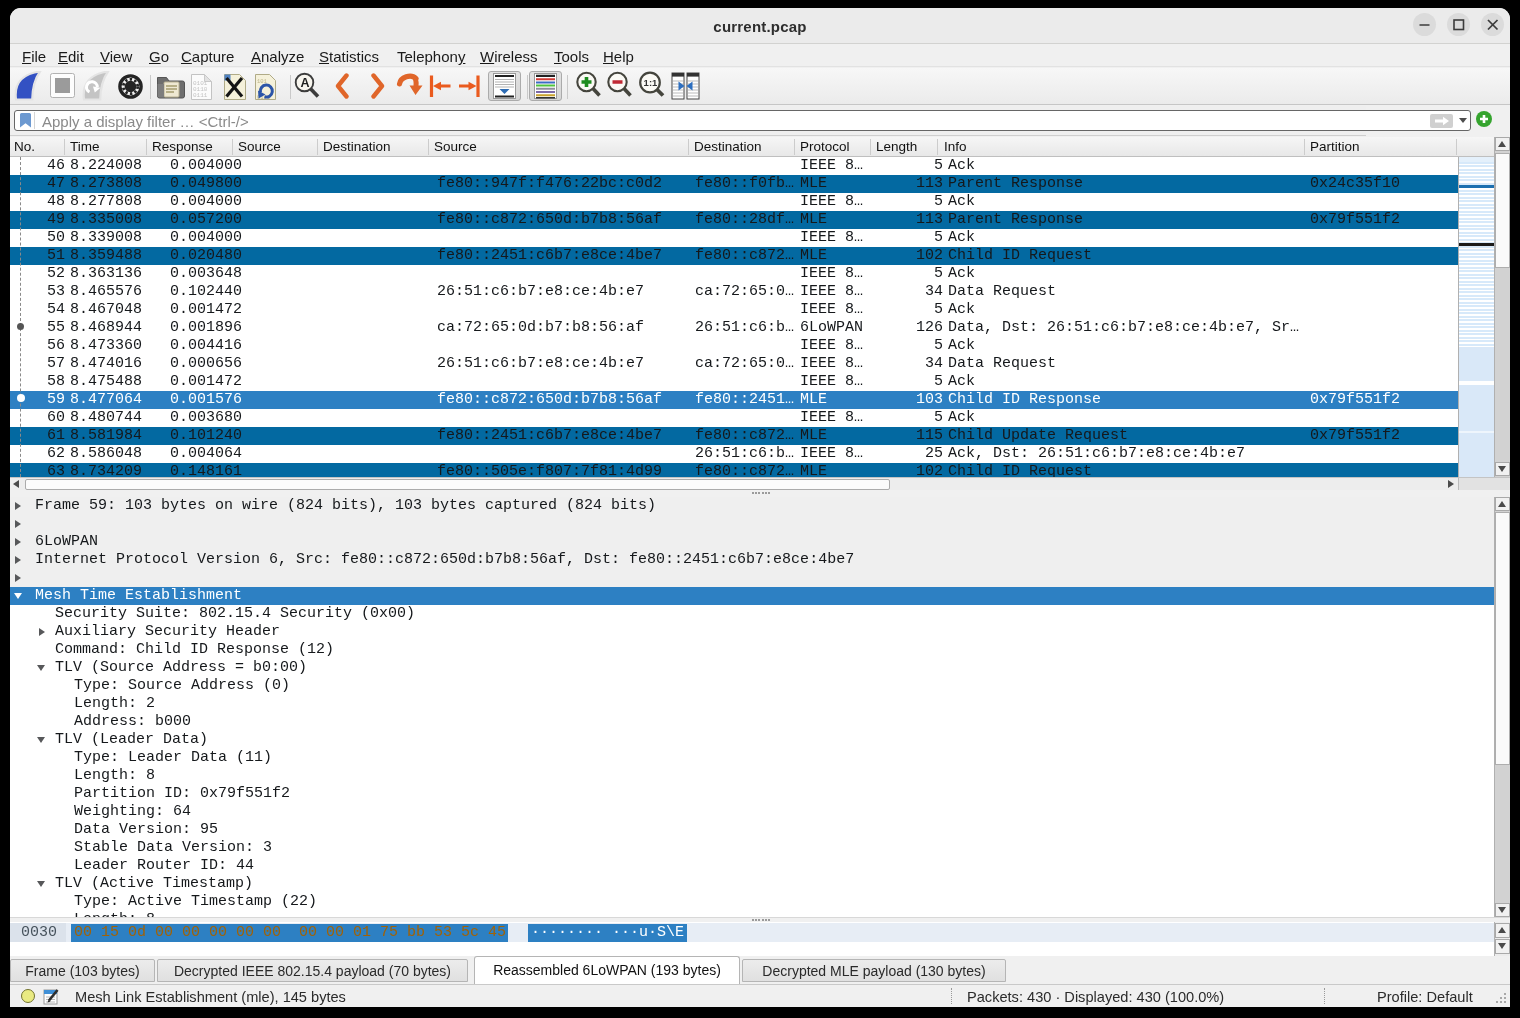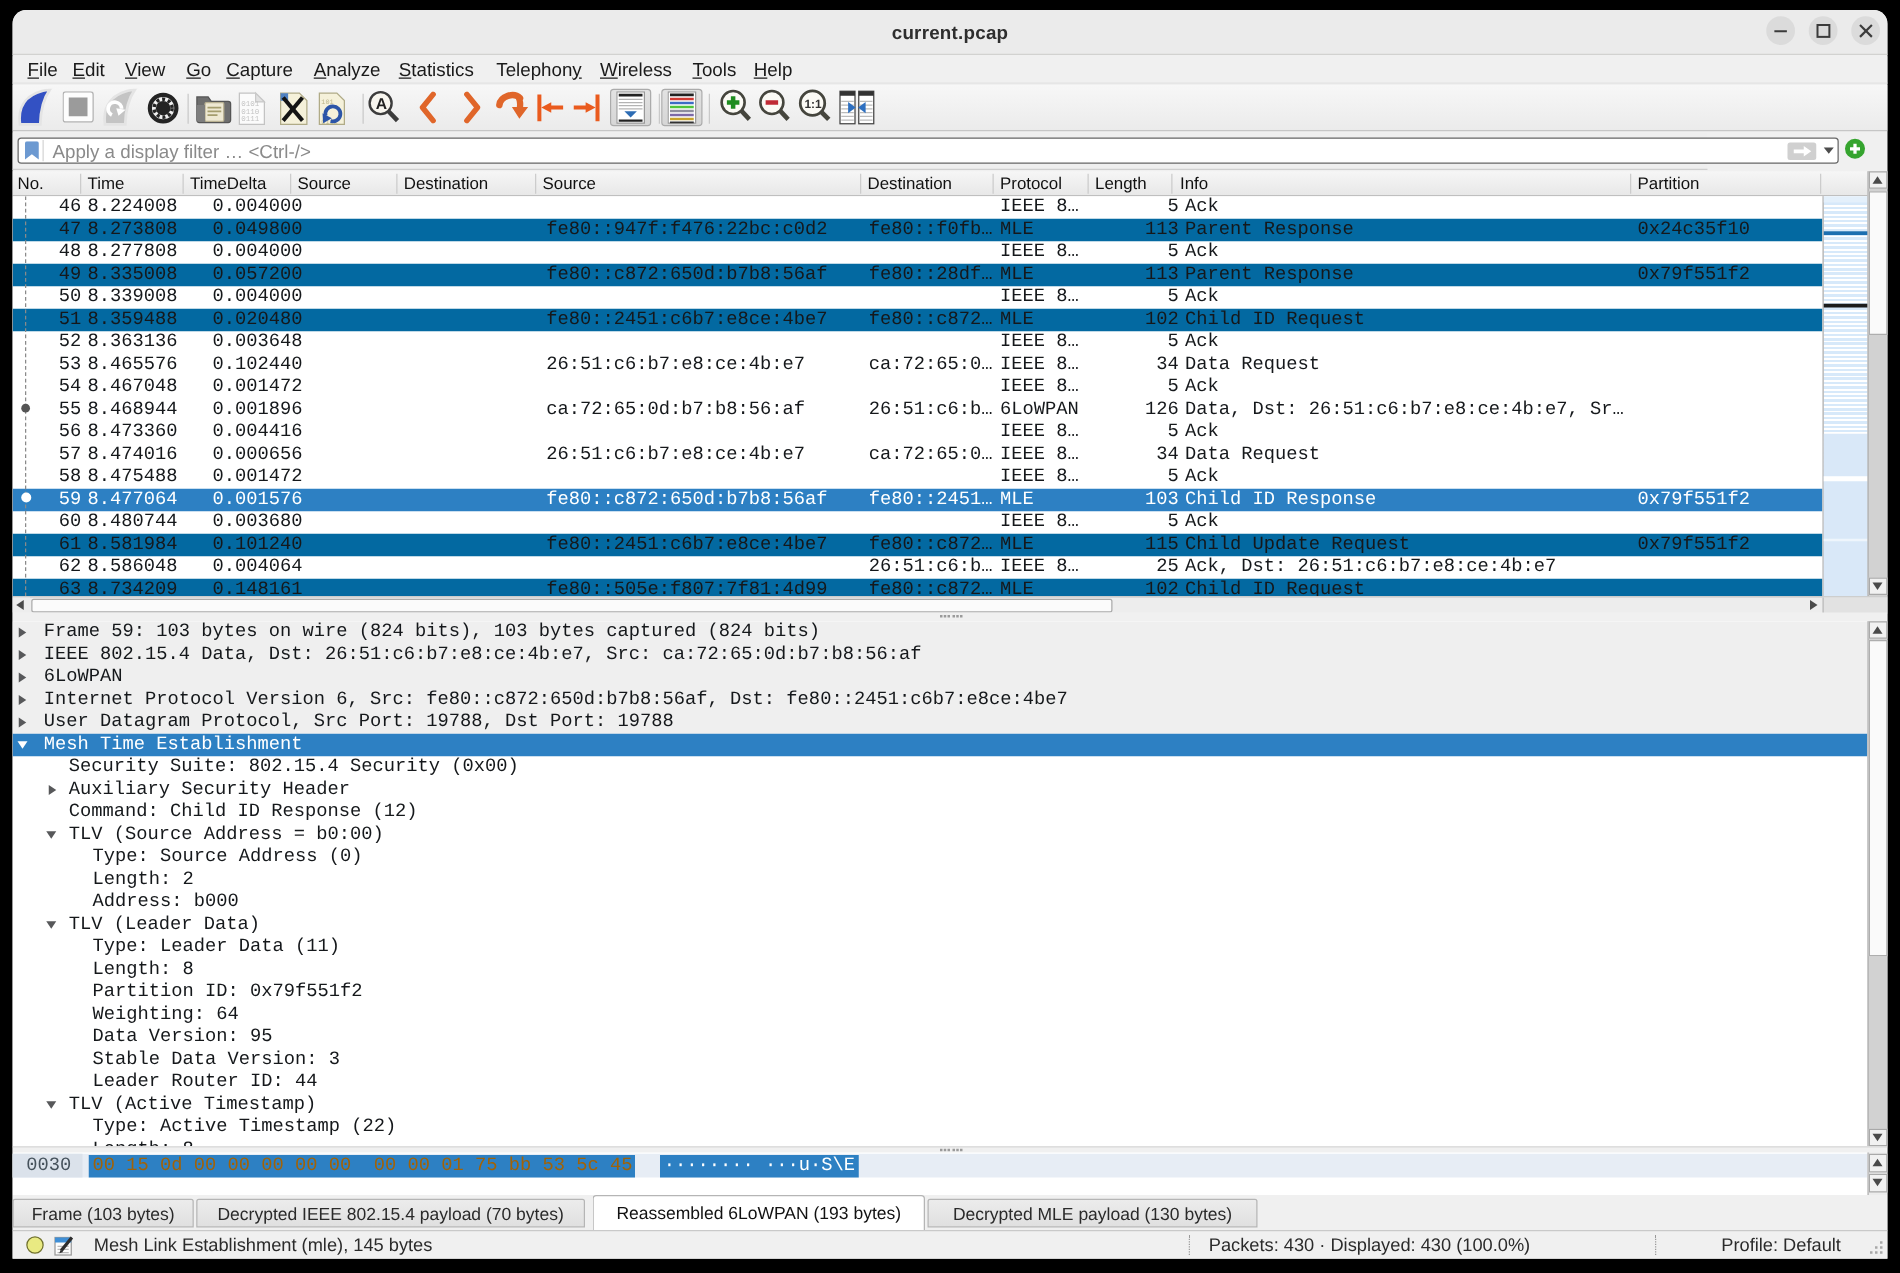--- a/index.html
+++ b/index.html
@@ -229,21 +229,21 @@
 </div>
 <div class="ab" style="left:1466px;top:5px;width:16px;height:16px;border-radius:50%;background:#35a42e"></div>
 <svg class="ab" style="left:1466px;top:5px" width="16" height="16">
         <line x1="4" y1="8" x2="12" y2="8" stroke="#fff" stroke-width="2.6"></line>
         <line x1="8" y1="4" x2="8" y2="12" stroke="#fff" stroke-width="2.6"></line>
       </svg>
 </div>
 <div id="hdr">
       <span style="left:4px">No.</span>
       <span style="left:60px">Time</span>
-      <span style="left:142px">TimeDelta</span>
+      <span style="left:142px">Response</span>
       <span style="left:228px">Source</span>
       <span style="left:313px">Destination</span>
       <span style="left:424px">Source</span>
       <span style="left:684px">Destination</span>
       <span style="left:790px">Protocol</span>
       <span style="left:866px">Length</span>
       <span style="left:934px">Info</span>
       <span style="left:1300px">Partition</span>
       <div class="hd" style="left:54px"></div>
       <div class="hd" style="left:136px"></div>
@@ -310,27 +310,25 @@
         <i style="left:9.6px;top:0"></i>
         <i style="left:12.8px;top:0"></i>
         <i style="left:16px;top:0"></i>
       </div>
 </div>
 <div class="ab" style="left:0;top:489px;width:1484px;height:420px;overflow:hidden;background:#fff">
 <div class="ab" style="left:0;top:0;width:1484px;height:90px;background:#efefef"></div>
 <div class="tri-r" style="left:5px;top:5px"></div>
       <div class="d m" style="top:0px;left:25px">Frame 59: 103 bytes on wire (824 bits), 103 bytes captured (824 bits)</div>
 <div class="tri-r" style="left:5px;top:23px"></div>
-      <div class="d m" style="top:18px;left:25px">IEEE 802.15.4 Data, Dst: 26:51:c6:b7:e8:ce:4b:e7, Src: ca:72:65:0d:b7:b8:56:af</div>
 <div class="tri-r" style="left:5px;top:41px"></div>
       <div class="d m" style="top:36px;left:25px">6LoWPAN</div>
 <div class="tri-r" style="left:5px;top:59px"></div>
       <div class="d m" style="top:54px;left:25px">Internet Protocol Version 6, Src: fe80::c872:650d:b7b8:56af, Dst: fe80::2451:c6b7:e8ce:4be7</div>
 <div class="tri-r" style="left:5px;top:77px"></div>
-      <div class="d m" style="top:72px;left:25px">User Datagram Protocol, Src Port: 19788, Dst Port: 19788</div>
 <div class="ab" style="left:0;top:90px;width:1484px;height:18px;background:#2d80c3"></div>
       <div class="tri-d" style="left:4px;top:96px;border-top-color:#fff"></div>
       <div class="d m" style="top:90px;left:25px;color:#fff">Mesh Time Establishment</div>
 <div class="d m" style="top:108px;left:45px">Security Suite: 802.15.4 Security (0x00)</div>
 <div class="tri-r" style="left:29px;top:131px"></div>
       <div class="d m" style="top:126px;left:45px">Auxiliary Security Header</div>
 <div class="d m" style="top:144px;left:45px">Command: Child ID Response (12)</div>
 <div class="tri-d" style="left:27px;top:168px"></div>
       <div class="d m" style="top:162px;left:45px">TLV (Source Address = b0:00)</div>
 <div class="d m" style="top:180px;left:64px">Type: Source Address (0)</div>

